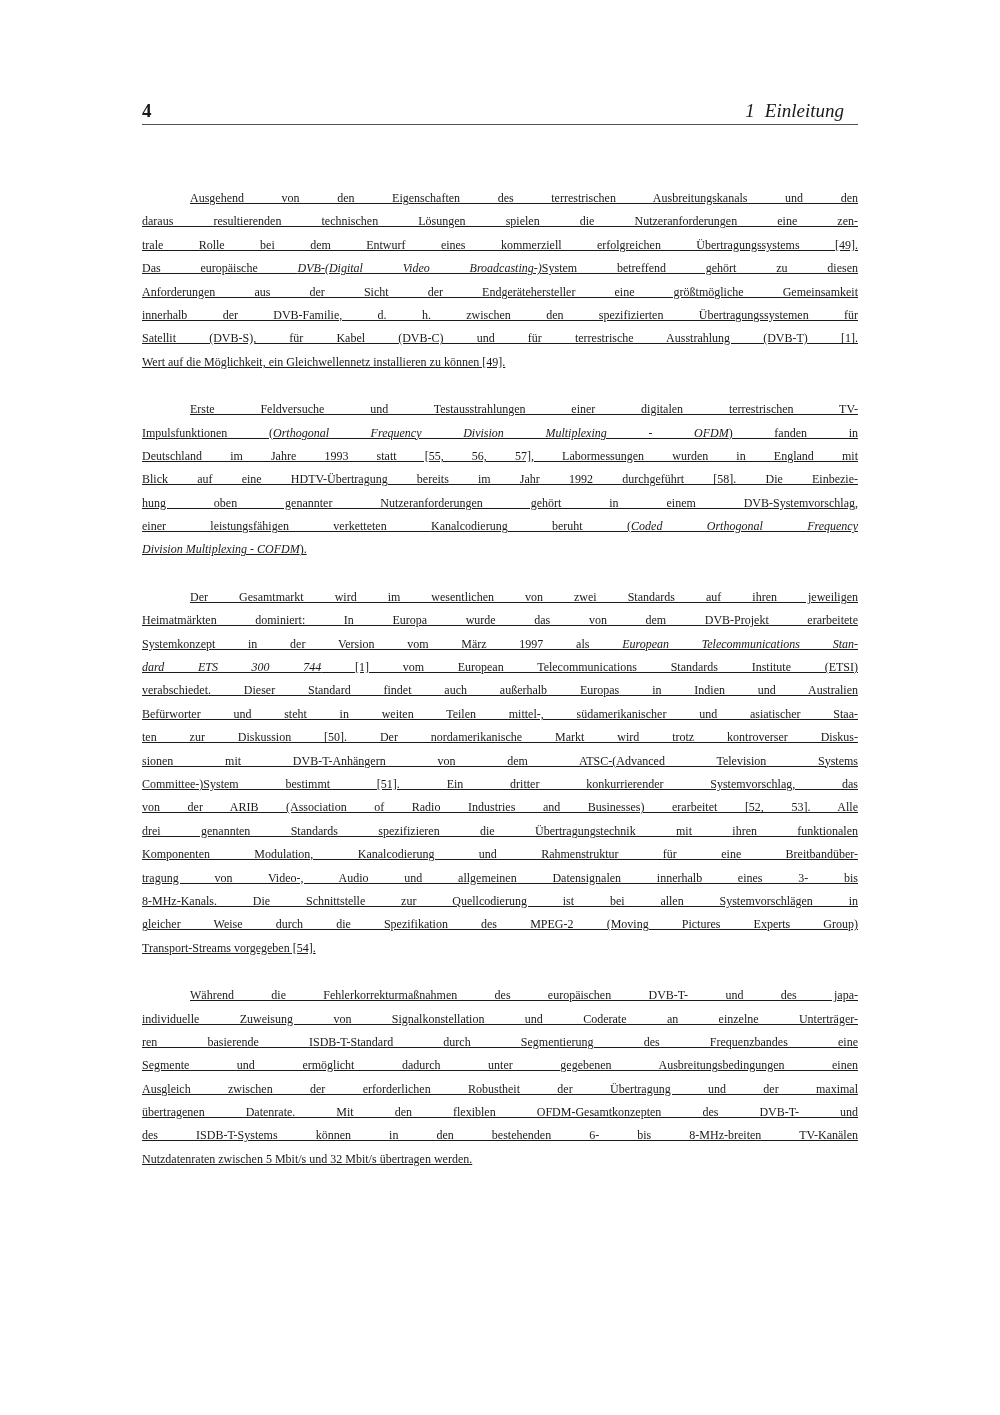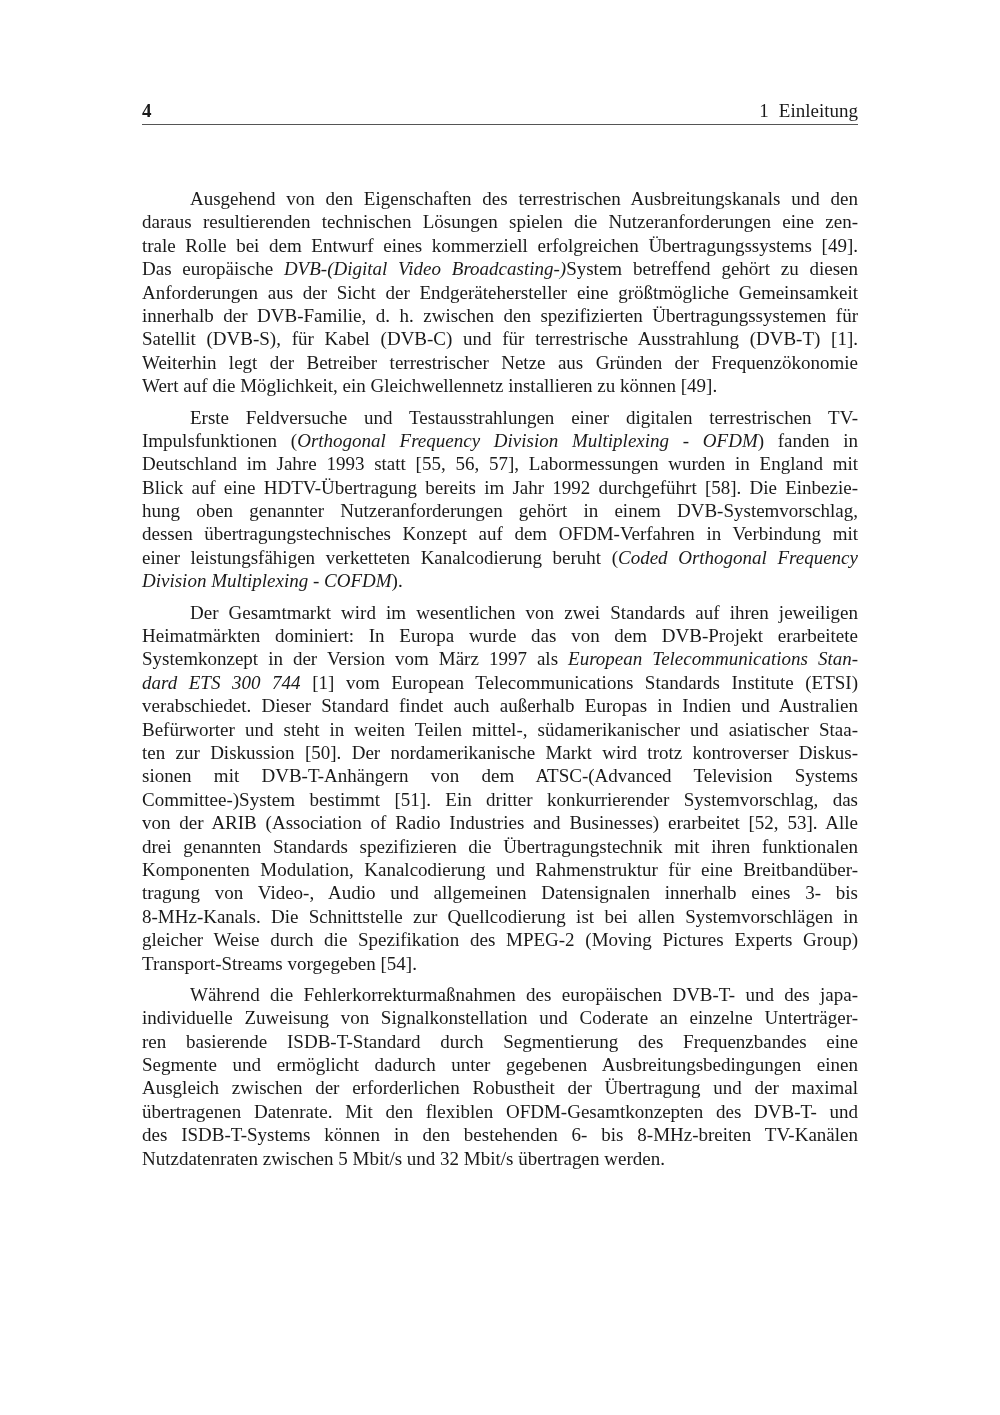--- a/index.html
+++ b/index.html
@@ -1,58 +1,56 @@
 <!DOCTYPE html>
 <html><head>
   <meta charset="utf-8">
   <style>
     html, body { margin: 0; padding: 0; background: #ffffff; }
     body { width: 1000px; height: 1415px; position: relative; overflow: hidden;
            font-family: "Liberation Serif", "DejaVu Serif", serif; color: #1a1a1a; }
     .header { position: absolute; left: 142px; top: 100px; width: 716px; height: 24px;
               border-bottom: 1px solid #555; }
     .page-num { position: absolute; left: 0; top: 0; font-weight: bold; font-size: 19px; }
-    .running-head { position: absolute; right: 0; top: 0; font-size: 19px; }
+    .running-head { position: absolute; right: 14px; top: 0; font-style: italic; font-size: 19px; }
     .running-head .chap { margin-right: 10px; }
     .body { position: absolute; left: 142px; top: 187px; width: 716px; }
     .para { margin: 0; }
-    .line { display: block; height: 23.4px; line-height: 23.4px; font-size: 19px;
-            text-align: justify; text-align-last: justify; white-space: nowrap; overflow: visible; }
+    .line { display: block; height: 23.4px; line-height: 23.4px; font-size: 12px;
+            text-align: justify; text-align-last: justify; white-space: nowrap; overflow: visible; text-decoration: underline; }
     .line.last { text-align-last: left; }
     .line.indent { text-indent: 48px; }
-    .para + .para { margin-top: 8px; }
+    .para + .para { margin-top: 24px; }
     i { font-style: italic; }
   </style>
 </head>
 <body>
 
 <div class="header">
   <span class="page-num">4</span>
   <span class="running-head"><span class="chap">1</span><span>Einleitung</span></span>
 </div>
 
 <div class="body" id="body">
     <div class="para">
       <span class="line indent">Ausgehend von den Eigenschaften des terrestrischen Ausbreitungskanals und den</span>
       <span class="line">daraus resultierenden technischen Lösungen spielen die Nutzeranforderungen eine zen-</span>
       <span class="line">trale Rolle bei dem Entwurf eines kommerziell erfolgreichen Übertragungssystems [49].</span>
       <span class="line">Das europäische <i>DVB-(Digital Video Broadcasting-)</i>System betreffend gehört zu diesen</span>
       <span class="line">Anforderungen aus der Sicht der Endgerätehersteller eine größtmögliche Gemeinsamkeit</span>
       <span class="line">innerhalb der DVB-Familie, d. h. zwischen den spezifizierten Übertragungssystemen für</span>
       <span class="line">Satellit (DVB-S), für Kabel (DVB-C) und für terrestrische Ausstrahlung (DVB-T) [1].</span>
-      <span class="line">Weiterhin legt der Betreiber terrestrischer Netze aus Gründen der Frequenzökonomie</span>
       <span class="line last">Wert auf die Möglichkeit, ein Gleichwellennetz installieren zu können [49].</span>
     </div>
     <div class="para">
       <span class="line indent">Erste Feldversuche und Testausstrahlungen einer digitalen terrestrischen TV-</span>
       <span class="line">Impulsfunktionen (<i>Orthogonal Frequency Division Multiplexing - OFDM</i>) fanden in</span>
       <span class="line">Deutschland im Jahre 1993 statt [55, 56, 57], Labormessungen wurden in England mit</span>
       <span class="line">Blick auf eine HDTV-Übertragung bereits im Jahr 1992 durchgeführt [58]. Die Einbezie-</span>
       <span class="line">hung oben genannter Nutzeranforderungen gehört in einem DVB-Systemvorschlag,</span>
-      <span class="line">dessen übertragungstechnisches Konzept auf dem OFDM-Verfahren in Verbindung mit</span>
       <span class="line">einer leistungsfähigen verketteten Kanalcodierung beruht (<i>Coded Orthogonal Frequency</i></span>
       <span class="line last"><i>Division Multiplexing - COFDM</i>).</span>
     </div>
     <div class="para">
       <span class="line indent">Der Gesamtmarkt wird im wesentlichen von zwei Standards auf ihren jeweiligen</span>
       <span class="line">Heimatmärkten dominiert: In Europa wurde das von dem DVB-Projekt erarbeitete</span>
       <span class="line">Systemkonzept in der Version vom März 1997 als <i>European Telecommunications Stan-</i></span>
       <span class="line"><i>dard ETS 300 744</i> [1] vom European Telecommunications Standards Institute (ETSI)</span>
       <span class="line">verabschiedet. Dieser Standard findet auch außerhalb Europas in Indien und Australien</span>
       <span class="line">Befürworter und steht in weiten Teilen mittel-, südamerikanischer und asiatischer Staa-</span>

